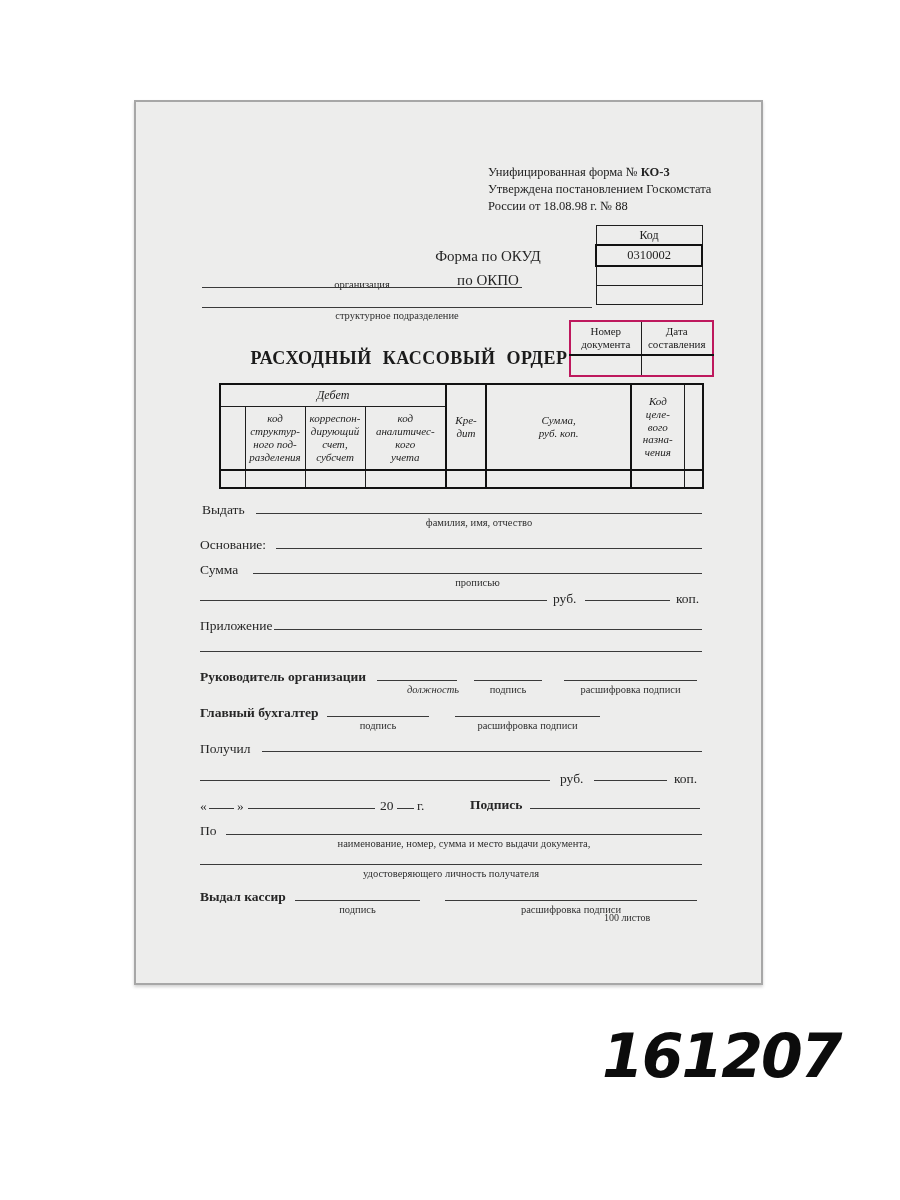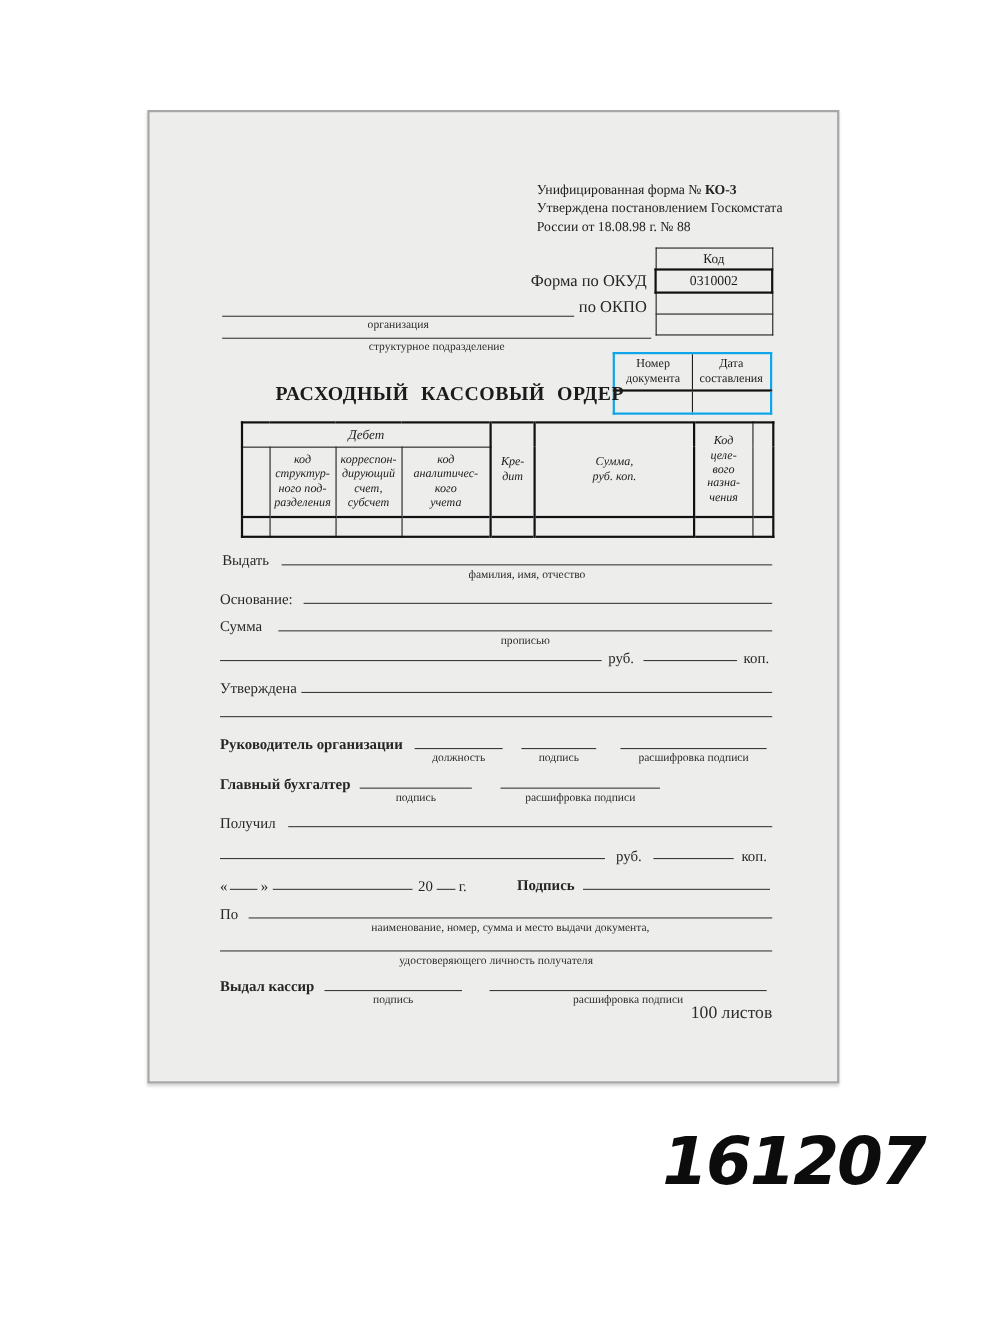--- a/index.html
+++ b/index.html
@@ -9,44 +9,44 @@
   .abs { position:absolute; }
 
   
   .sheet { position:absolute; left:134px; top:100px; width:629px; height:885px;
            background:#ededec; border:2px solid #a7a7a7; box-shadow:0 2px 3px rgba(0,0,0,.18); }
 
   
   .lbl  { font-size:13.5px; white-space:nowrap; }
   .blbl { font-size:13.5px; font-weight:bold; white-space:nowrap; }
   .cap  { font-size:10.5px; text-align:center; color:#2e2e2e; white-space:nowrap; }
-  .rt   { text-align:right; }
+  .rt   { text-align:center; }
   .rule { height:0; border-bottom:1.5px solid #3a3a3a; }
   .preline { white-space:pre-line; }
 
   .approval { font-size:12.5px; line-height:17px; color:#222; }
   .okud-lbl { font-size:15px; white-space:nowrap; }
   .title { font-size:18px; font-weight:bold; letter-spacing:.5px; word-spacing:6px; text-align:center; color:#1b1b1b; }
 
   
   table { border-collapse:collapse; table-layout:fixed; }
   td { border:1px solid #1e1e1e; font-size:11px; line-height:1.18; text-align:center; vertical-align:middle; padding:1px 2px; color:#1c1c1c; }
 
   .codes { border:1.5px solid #1e1e1e; }
   .codes td { font-size:12px; }
   .codes td.thick { border:2px solid #111; font-size:12.5px; }
 
-  .meta { border:2px solid #0ea5e9; }
+  .meta { border:2px solid #be185d;margin-left:12px; }
   .meta tr.mrow td { border-top:2px solid #111; }
 
   .mt { border:2px solid #111; }
   .mt td.thl { border-left:2px solid #111; }
   .mt tr.drow td { border-top:2px solid #111; }
 
-  .sheets-note { font-size:16px; color:#2e2e2e; }
+  .sheets-note { font-size:10px; color:#2e2e2e; }
 
   .product-code { font-family:"DejaVu Sans", sans-serif; font-weight:bold; font-style:italic;
                   font-size:60px; letter-spacing:-2px; color:#0c0c0c; line-height:1; }
 </style>
 </head>
 <body>
 
 <div class="sheet">
 
   <div class="abs approval" style="left:352px; top:62px; width:225px;">
@@ -69,21 +69,21 @@
     <tr style="height:19px">
           <td></td>
         </tr>
   </tbody>
     </table>
 
   <div class="abs okud-lbl rt" style="left:252px; top:146px; width:200px;">Форма по ОКУД</div>
   <div class="abs okud-lbl rt" style="left:252px; top:170px; width:200px;">по ОКПО</div>
 
   <div class="abs rule" style="left:66px; top:185px; width:320px;"></div>
-  <div class="abs cap" style="left:66px; top:188px; width:320px;">организация</div>
+  <div class="abs cap" style="left:66px; top:177px; width:320px;">организация</div>
   <div class="abs rule" style="left:66px; top:205px; width:390px;"></div>
   <div class="abs cap" style="left:66px; top:208px; width:390px;">структурное подразделение</div>
 
   <table class="abs meta" style="left:421px; top:218px; width:145px;">
     <tbody>
         <tr style="height:34px">
       <td class="preline" style="width:71px">Номер
 документа</td>
       <td class="preline">Дата
 составления</td>
@@ -159,27 +159,27 @@
 
   <div class="abs lbl" style="left:64px; top:460px;">Сумма</div>
   <div class="abs rule" style="left:117px; top:471px; width:449px;"></div>
   <div class="abs cap" style="left:117px; top:475px; width:449px;">прописью</div>
 
   <div class="abs rule" style="left:64px; top:498px; width:347px;"></div>
   <div class="abs lbl" style="left:417px; top:489px;">руб.</div>
   <div class="abs rule" style="left:449px; top:498px; width:85px;"></div>
   <div class="abs lbl" style="left:540px; top:489px;">коп.</div>
 
-  <div class="abs lbl" style="left:64px; top:516px;">Утверждена</div>
+  <div class="abs lbl" style="left:64px; top:516px;">Приложение</div>
   <div class="abs rule" style="left:138px; top:527px; width:428px;"></div>
   <div class="abs rule" style="left:64px; top:549px; width:502px;"></div>
 
   <div class="abs blbl" style="left:64px; top:567px;">Руководитель организации</div>
   <div class="abs rule" style="left:241px; top:578px; width:80px;"></div>
-  <div class="abs cap" style="left:226px; top:582px; width:110px;">должность</div>
+  <div class="abs cap" style="left:242px; top:582px; width:110px;font-style:italic;">должность</div>
   <div class="abs rule" style="left:338px; top:578px; width:68px;"></div>
   <div class="abs cap" style="left:318px; top:582px; width:108px;">подпись</div>
   <div class="abs rule" style="left:428px; top:578px; width:133px;"></div>
   <div class="abs cap" style="left:416px; top:582px; width:157px;">расшифровка подписи</div>
 
   <div class="abs blbl" style="left:64px; top:603px;">Главный бухгалтер</div>
   <div class="abs rule" style="left:191px; top:614px; width:102px;"></div>
   <div class="abs cap" style="left:191px; top:618px; width:102px;">подпись</div>
   <div class="abs rule" style="left:319px; top:614px; width:145px;"></div>
   <div class="abs cap" style="left:309px; top:618px; width:165px;">расшифровка подписи</div>

